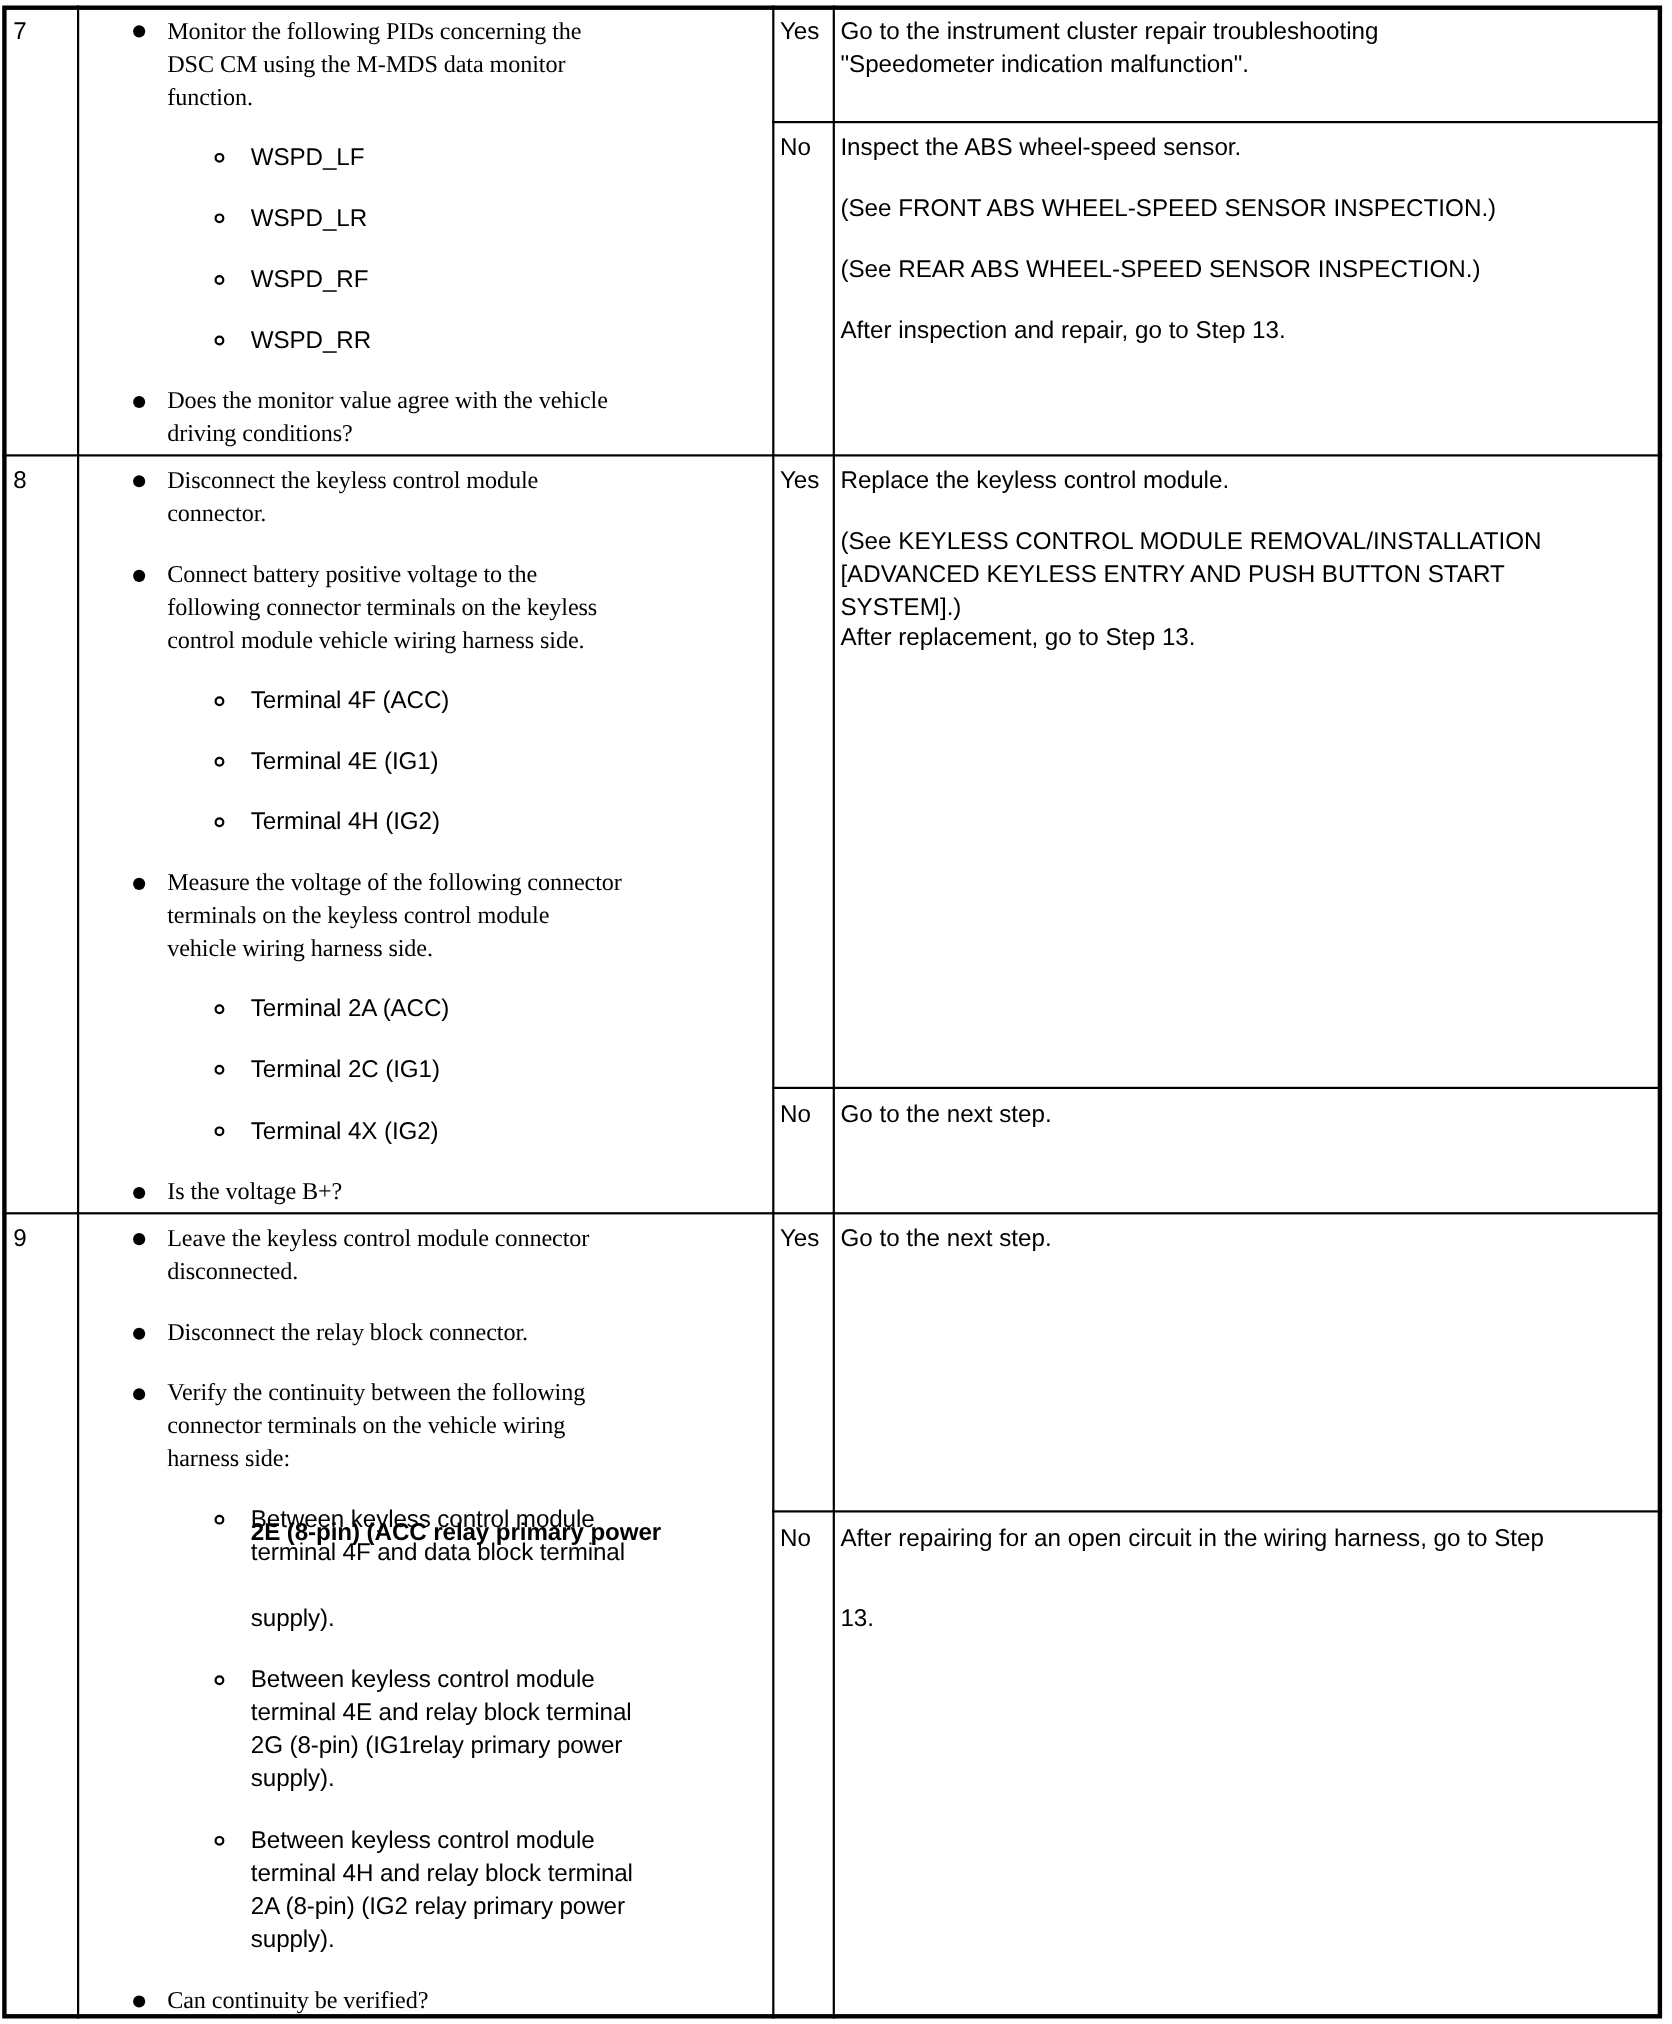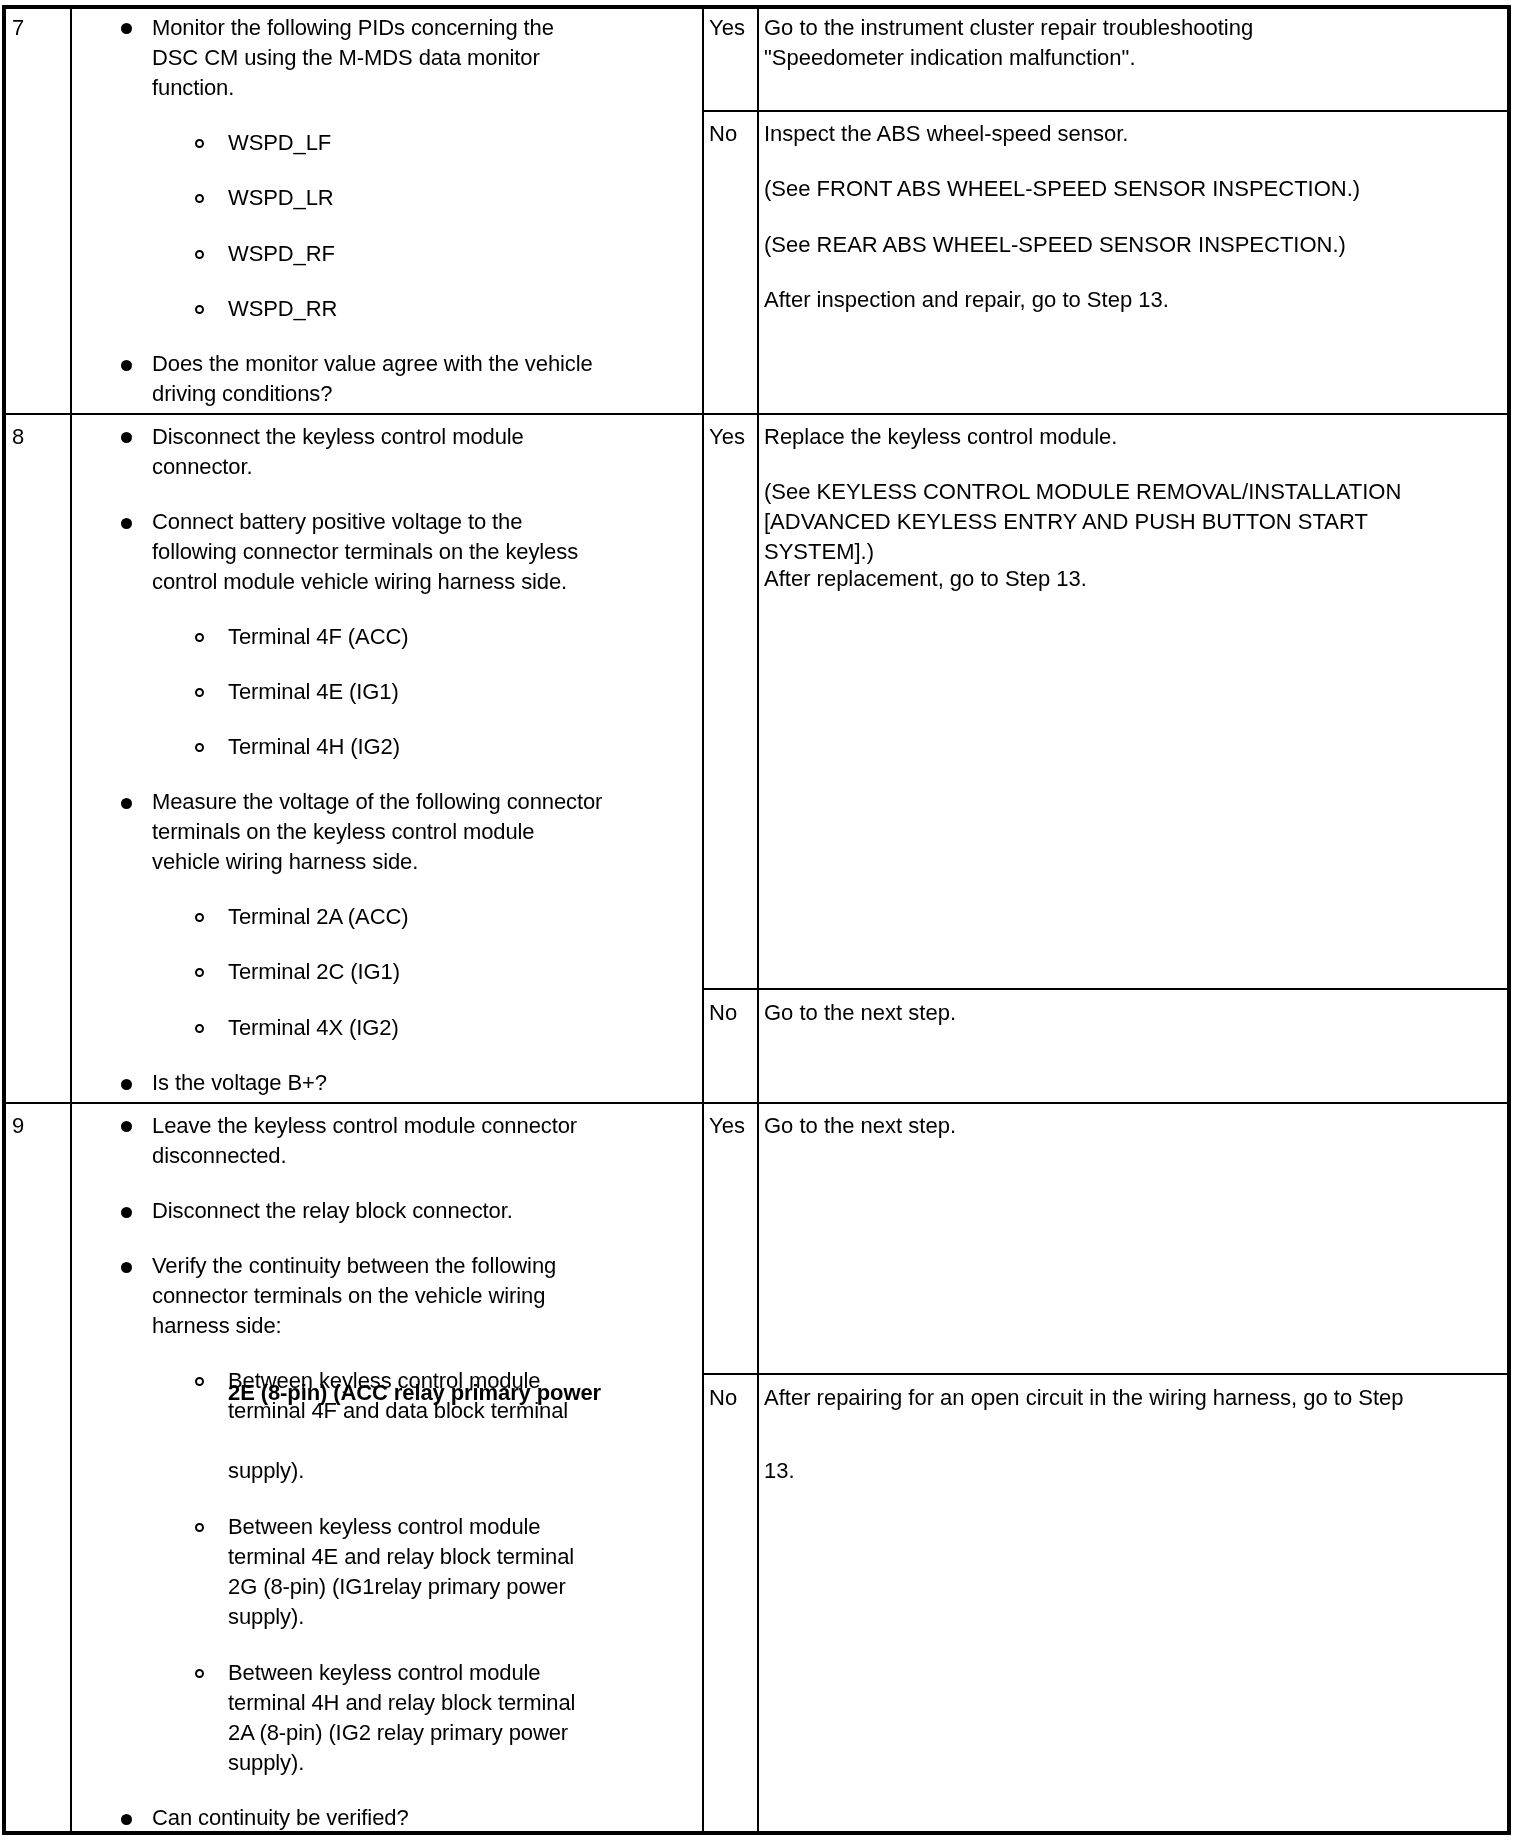--- a/index.html
+++ b/index.html
@@ -8,21 +8,21 @@
   .table { position: absolute; left: 2px; top: 5px; width: 1509px; height: 1830px;
            border: 4px solid #000; box-sizing: border-box; }
   .hline { position: absolute; height: 2px; background: #000; }
   .vline { position: absolute; width: 2px; background: #000; }
   .txt { position: absolute; font-size: 22px; line-height: 30px; white-space: nowrap; letter-spacing: -0.1px; }
   .step-num { position: absolute; left: 12px; font-size: 22px; line-height: 30px; }
   .yn { position: absolute; left: 709px; font-size: 22px; line-height: 30px; }
   .res { position: absolute; left: 764px; font-size: 22px; line-height: 30px; white-space: nowrap; }
   .bullet { position: absolute; left: 121px; width: 11px; height: 11px; border-radius: 50%; background: #000; }
   .circle { position: absolute; left: 195px; width: 9px; height: 9px; border-radius: 50%; border: 2.5px solid #000; box-sizing: border-box; }
-  .btext { left: 152px; }
+  .btext { left: 152px; font-family: Liberation Serif, serif; }
   .ctext { left: 228px; }
 </style>
 </head>
 <body>
 
 <div class="table"></div>
 
 <div class="vline" style="left:70px; top:5px; height:1830px;"></div>
 <div class="vline" style="left:702px; top:5px; height:1830px;"></div>
 <div class="vline" style="left:757px; top:5px; height:1830px;"></div>

